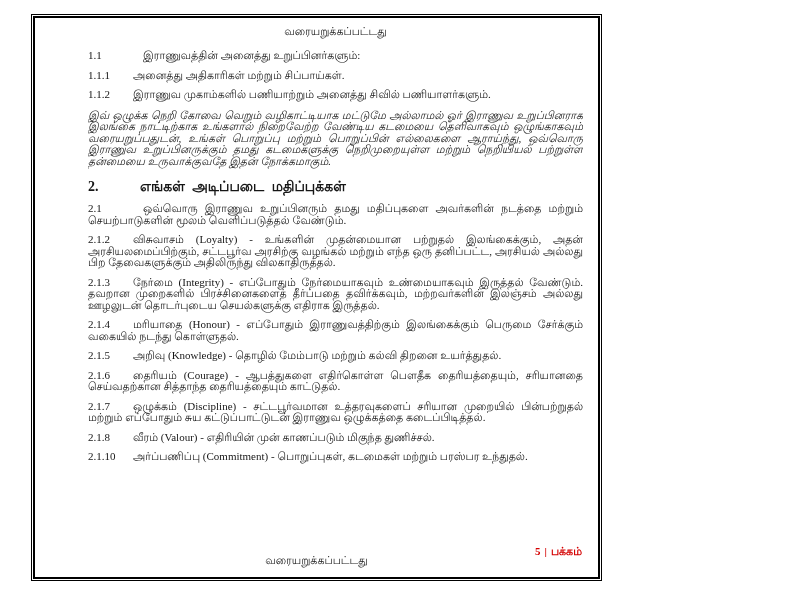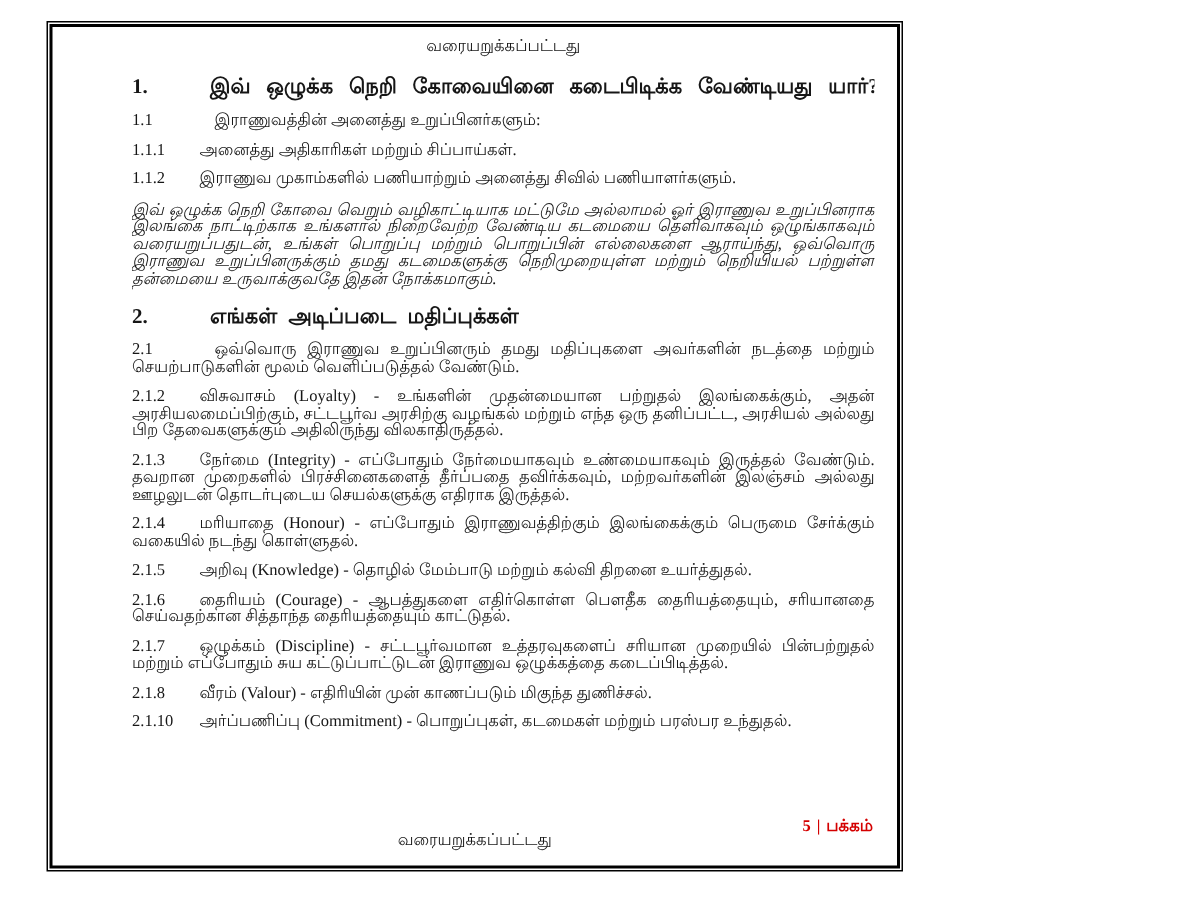--- a/index.html
+++ b/index.html
@@ -53,23 +53,20 @@
 <body>
 
 <div class="page">
   <div class="frame">
     <div class="frame-inner">
 
       <div class="content">
 
         <div class="doc-header">வரையறுக்கப்பட்டது</div>
 
-        <div class="heading">
-          <span class="num1">1.</span><span class="h-title">இவ் ஒழுக்க நெறி கோவையினை கடைபிடிக்க வேண்டியது யார்?</span>
-        </div>
 
         <div class="item">
           <span class="num2">1.1</span><span>இராணுவத்தின் அனைத்து உறுப்பினர்களும்:</span>
         </div>
 
         <div class="item lvl3">
           <span class="num3">1.1.1</span><span>அனைத்து அதிகாரிகள் மற்றும் சிப்பாய்கள்.</span>
         </div>
 
         <div class="item lvl3">

